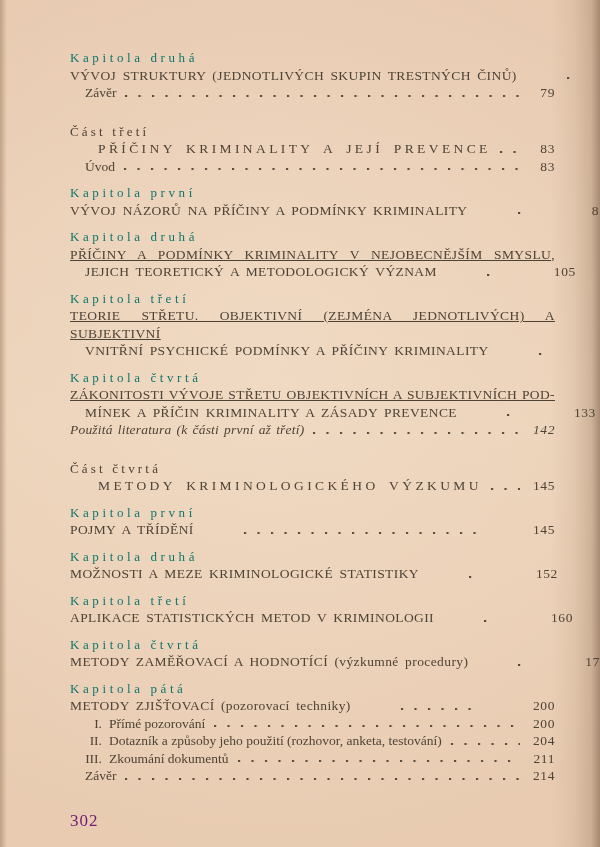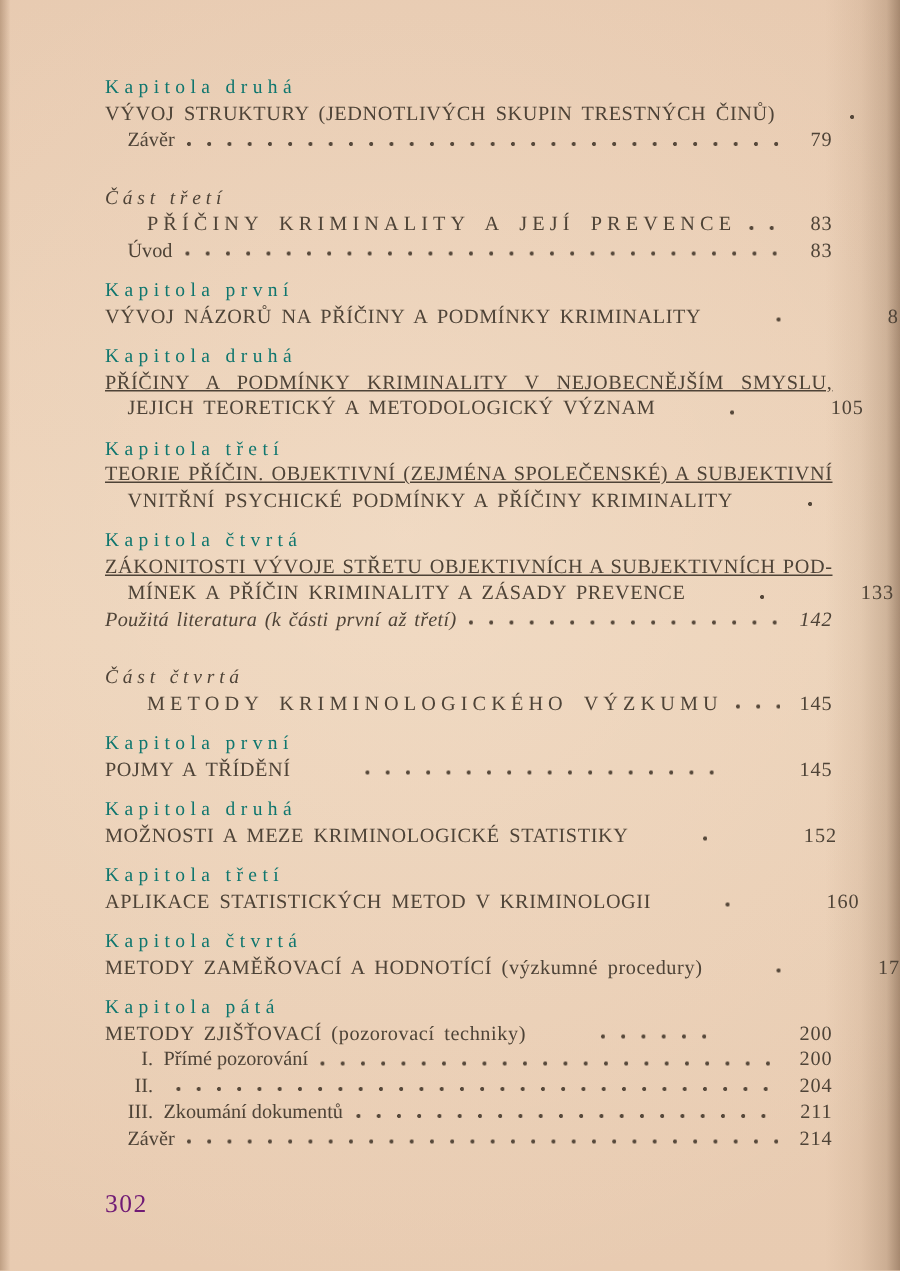--- a/index.html
+++ b/index.html
@@ -23,21 +23,21 @@
   .leader{
     flex:1 1 auto;min-width:14px;align-self:stretch;
     margin:0 9px 0 8px;
     background-image:radial-gradient(circle at 2px 2px, #57493b 1.15px, rgba(87,73,59,0) 1.55px);
     background-size:13.5px 4px;
     background-repeat:repeat-x;
     background-position:left bottom 4px;
   }
   .pg{min-width:26px;text-align:right;letter-spacing:.6px;flex:0 0 auto;}
   .chapter{letter-spacing:3.6px;margin-top:9px;font-size:13px;color:#0f766e;}
-  .part{font-style:italic;letter-spacing:3.2px;margin-top:21px;font-size:13px;}
+  .part{letter-spacing:3.2px;margin-top:21px;font-size:13px;}
   .entry-part .title{letter-spacing:3.4px;word-spacing:4px;margin-left:28px;}
   .sub{padding-left:15px;}
   .subnum{padding-left:0;}
   .num{flex:0 0 32px;text-align:right;margin-right:7px;white-space:nowrap;}
   .italic{font-style:italic;letter-spacing:.2px;word-spacing:1.5px;}
   .l1{font-size:13.5px;line-height:17.5px;letter-spacing:.4px;text-align:justify;text-align-last:justify;text-decoration:underline;}
   .cont{padding-left:15px;}
   .folio{margin-top:27px;font-size:17px;letter-spacing:1px;color:#701a75;}
 </style>
 </head>
@@ -81,21 +81,21 @@
     <div class="l1">PŘÍČINY A PODMÍNKY KRIMINALITY V NEJOBECNĚJŠÍM SMYSLU,</div>
     <div class="row caps cont">
       <span class="title">JEJICH TEORETICKÝ A METODOLOGICKÝ VÝZNAM</span>
       <span class="leader"></span>
       <span class="pg">105</span>
     </div>
   </div>
 
   <div class="block chapter">Kapitola třetí</div>
   <div>
-    <div class="l1">TEORIE PŘÍČIN. OBJEKTIVNÍ (ZEJMÉNA SPOLEČENSKÉ) A SUBJEKTIVNÍ</div>
+    <div class="l1">TEORIE STŘETU. OBJEKTIVNÍ (ZEJMÉNA JEDNOTLIVÝCH) A SUBJEKTIVNÍ</div>
     <div class="row caps cont">
       <span class="title">VNITŘNÍ PSYCHICKÉ PODMÍNKY A PŘÍČINY KRIMINALITY</span>
       <span class="leader"></span>
       <span class="pg">121</span>
     </div>
   </div>
 
   <div class="block chapter">Kapitola čtvrtá</div>
   <div>
     <div class="l1">ZÁKONITOSTI VÝVOJE STŘETU OBJEKTIVNÍCH A SUBJEKTIVNÍCH POD-</div>
@@ -154,20 +154,21 @@
     <span class="pg">200</span>
   </div>
   <div class="row subnum">
     <span class="num">I.</span>
     <span class="title">Přímé pozorování</span>
     <span class="leader"></span>
     <span class="pg">200</span>
   </div>
   <div class="row subnum">
     <span class="num">II.</span>
+    <span class="title">Dotazník a způsoby jeho použití (rozhovor, anketa, testování)</span>
     <span class="leader"></span>
     <span class="pg">204</span>
   </div>
   <div class="row subnum">
     <span class="num">III.</span>
     <span class="title">Zkoumání dokumentů</span>
     <span class="leader"></span>
     <span class="pg">211</span>
   </div>
   <div class="row sub">

